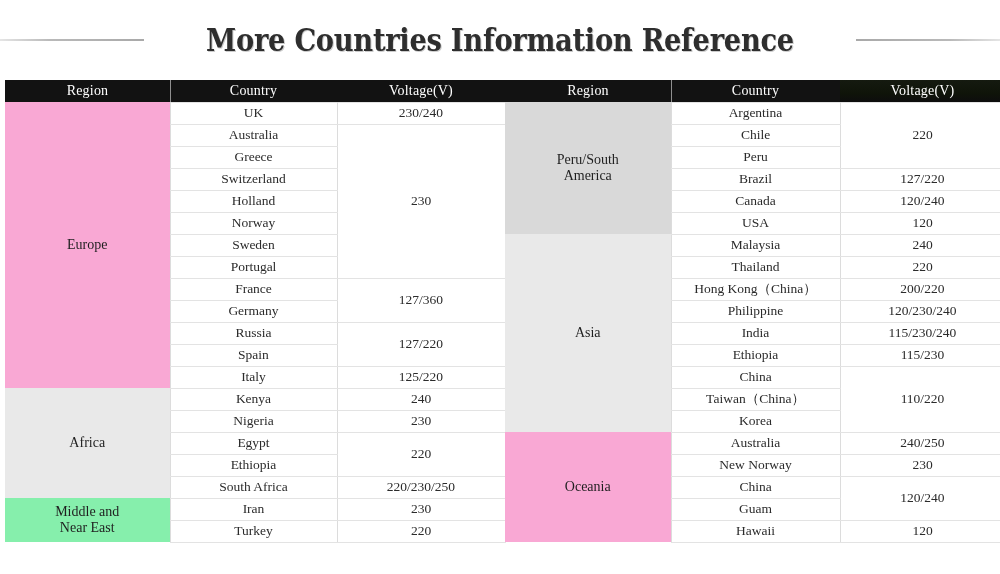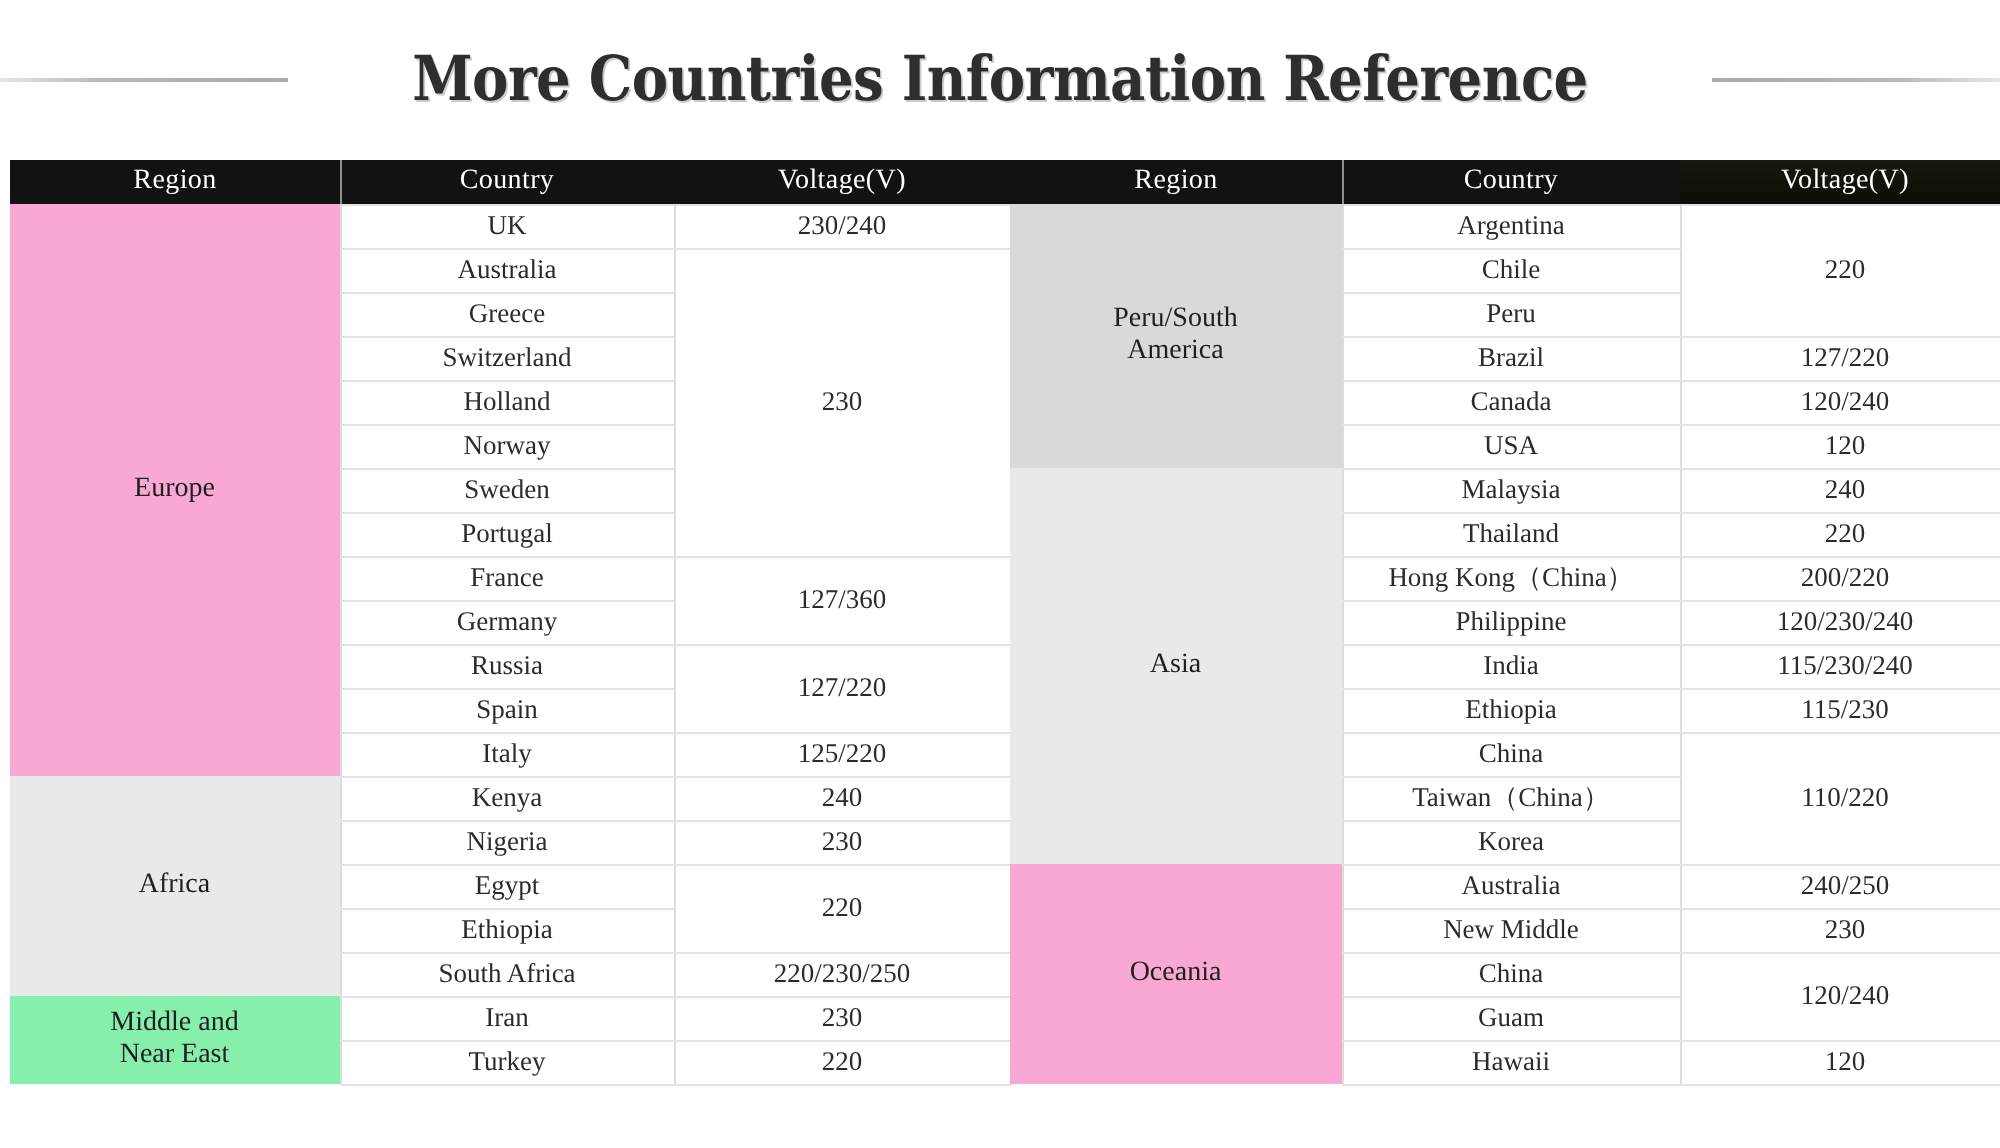--- a/index.html
+++ b/index.html
@@ -298,21 +298,21 @@
             </tr>
             <tr>
               <td class="col-country">Korea</td>
             </tr>
             <tr>
               <td class="region shade-a" rowspan="5">Oceania</td>
               <td class="col-country">Australia</td>
               <td class="col-voltage">240/250</td>
             </tr>
             <tr>
-              <td class="col-country">New Middle</td>
+              <td class="col-country">New Norway</td>
               <td class="col-voltage">230</td>
             </tr>
             <tr>
               <td class="col-country">China</td>
               <td class="vmerge" rowspan="2">120/240</td>
             </tr>
             <tr>
               <td class="col-country">Guam</td>
             </tr>
             <tr>

